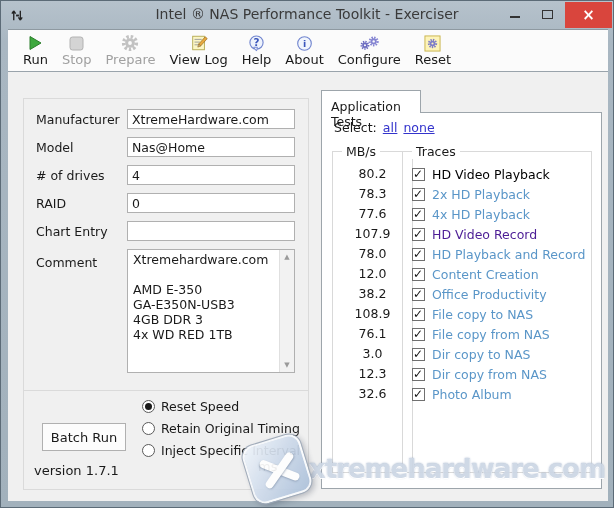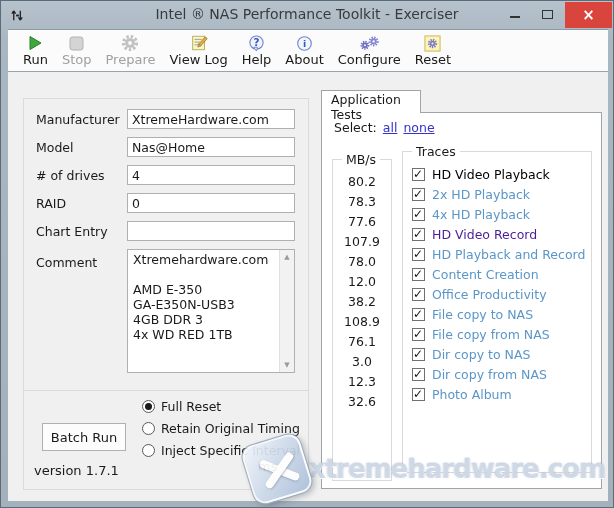--- a/index.html
+++ b/index.html
@@ -75,29 +75,29 @@
     font-size:6px; color:#555; }
   .spin-val { position:absolute; right:0; top:0; width:70px; height:20px; border:none;
     background:transparent; text-align:right; padding-right:4px; font-family:"DejaVu Sans",sans-serif;
     font-size:12.5px; color:#9a9a9a; outline:none; }
   .ms-label { position:absolute; left:234px; top:68px; font-size:13px; color:#1a1a1a; }
   .version { position:absolute; left:10px; top:72px; font-size:13px; color:#1a1a1a; }
 
   
   .tab { position:absolute; left:313px; top:60px; width:100px; height:23px;
     background:#fff; border:1px solid #9da5ab; border-bottom:none;
-    font-size:12.5px; color:#1a1a1a; padding:1px 0 0 9px; z-index:2; }
+    font-size:12.5px; color:#1a1a1a; padding:8px 0 0 9px; z-index:2; }
   .tab-panel { position:absolute; left:313px; top:82px; width:281px; height:377px;
     background:#fff; border:1px solid #9da5ab; }
 
   .select-row { position:absolute; left:12px; top:7px; font-size:12.5px; color:#1a1a1a; }
   .select-row a { text-decoration:underline; margin-left:6px; cursor:pointer; }
 
   .fset { position:absolute; border:1px solid #d9d9d9; }
-  .fset-mbps   { left:10px; top:46px; width:60px;  height:322px; }
+  .fset-mbps   { left:10px; top:38px; width:81px;  height:322px; }
   .fset-traces { left:80px; top:38px; width:190px; height:322px; }
   .legend { position:absolute; top:-8px; left:9px; background:#fff; padding:0 4px;
     font-size:12.5px; color:#1a1a1a; }
   .fset-body { position:absolute; left:0; top:12px; width:100%; }
 
   .speed { height:20px; line-height:20px; text-align:center; font-size:12.5px; color:#1a1a1a; }
   .trow { height:20px; display:flex; align-items:center; padding-left:9px; }
   .cb { width:13px; height:13px; border:1px solid #707070; background:#fff;
     margin-right:7px; position:relative; flex:none; cursor:default; }
   .cb.on::after { content:"✓"; position:absolute; left:0px; top:-1px; font-size:12px;
@@ -266,21 +266,21 @@
           <div class="arr arr-dn">▼</div>
         </div>
       </div>
     </div>
 
     <div class="groupbox gb-batch">
       <div class="batch-btn">Batch Run</div>
 
       <div class="radio-row" style="top:7px">
         <div class="radio selected"></div>
-        <div class="radio-label">Full Reset</div>
+        <div class="radio-label">Reset Speed</div>
       </div>
       <div class="radio-row" style="top:29px">
         <div class="radio"></div>
         <div class="radio-label">Retain Original Timing</div>
       </div>
       <div class="radio-row" style="top:51px">
         <div class="radio"></div>
         <div class="radio-label">Inject Specific Interval</div>
       </div>
 

